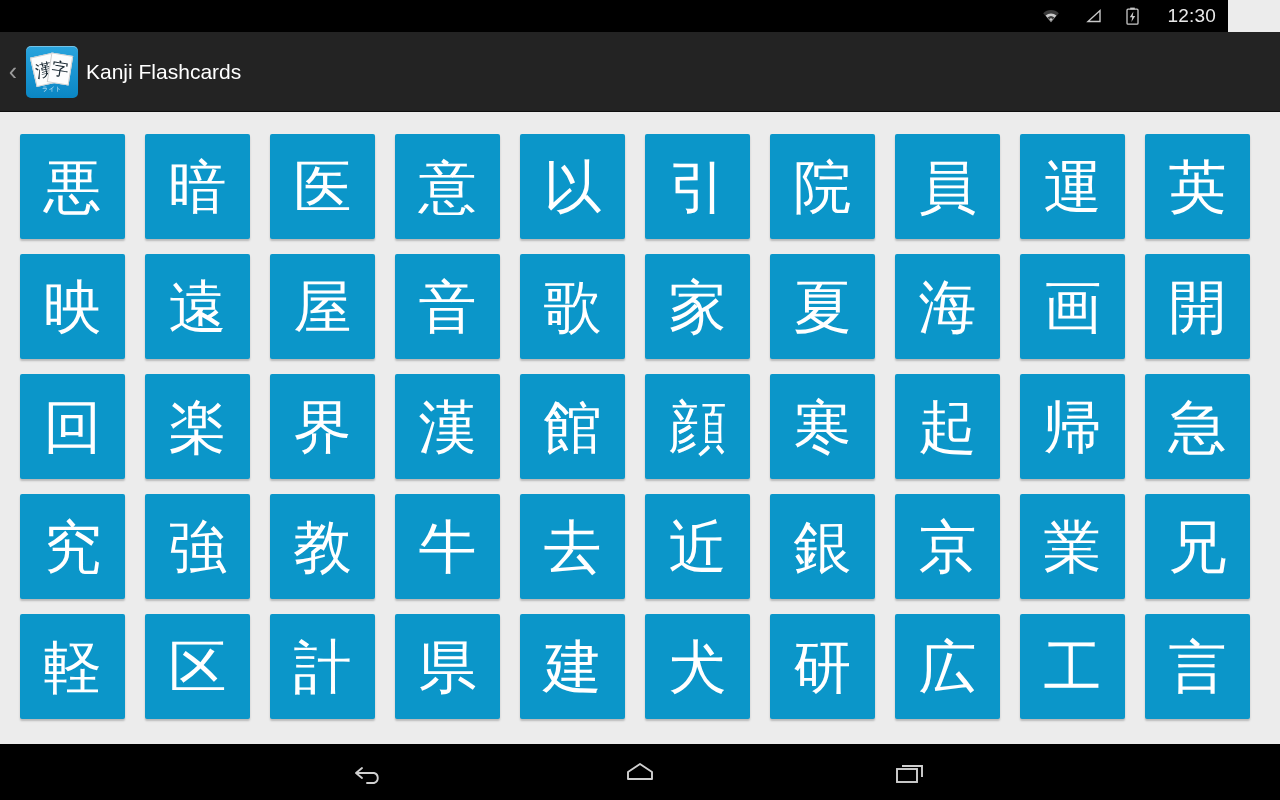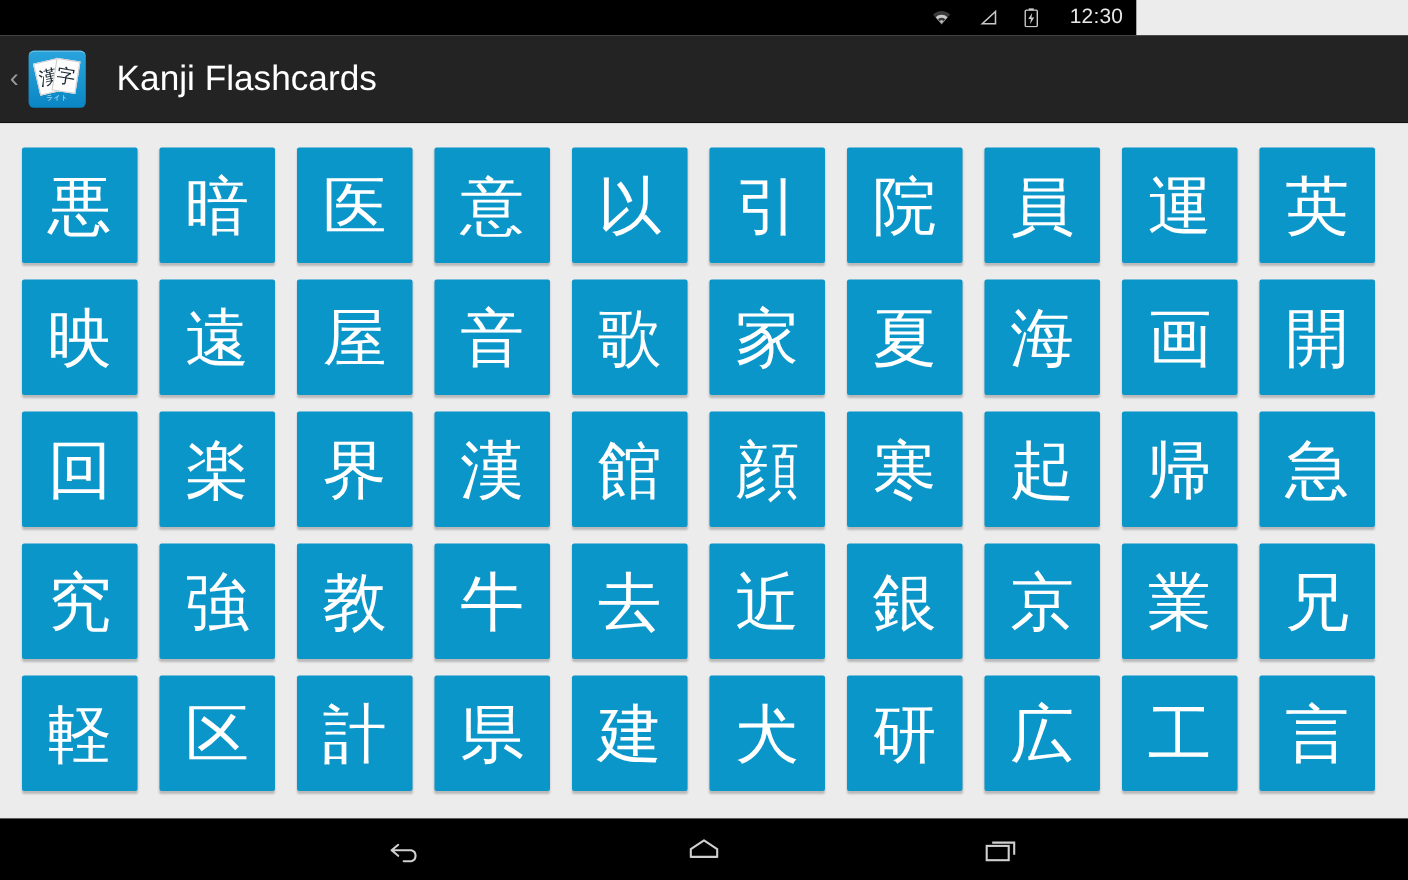--- a/index.html
+++ b/index.html
@@ -17,21 +17,21 @@
     width: 1280px;
     height: 800px;
     background: #ececec;
     overflow: hidden;
   }
 
   
   #status-bar {
     position: absolute;
     top: 0; left: 0;
-    width: 1033px;
+    width: 1228px;
     height: 32px;
     background: #000000;
     display: flex;
     align-items: center;
     justify-content: flex-end;
     padding-right: 12px;
     gap: 24px;
   }
   #status-bar .sb-icon {
     display: flex;
@@ -99,22 +99,22 @@
     position: absolute;
     bottom: 4px;
     width: 100%;
     text-align: center;
     color: #cfe9f7;
     font-size: 6px;
     letter-spacing: .5px;
   }
   #app-title {
     color: #ffffff;
-    font-size: 32px;
-    margin-left: 28px;
+    font-size: 21px;
+    margin-left: 8px;
     font-weight: 400;
     white-space: nowrap;
   }
 
   
   #content {
     position: absolute;
     top: 112px; left: 0;
     width: 1280px;
     height: 632px;

